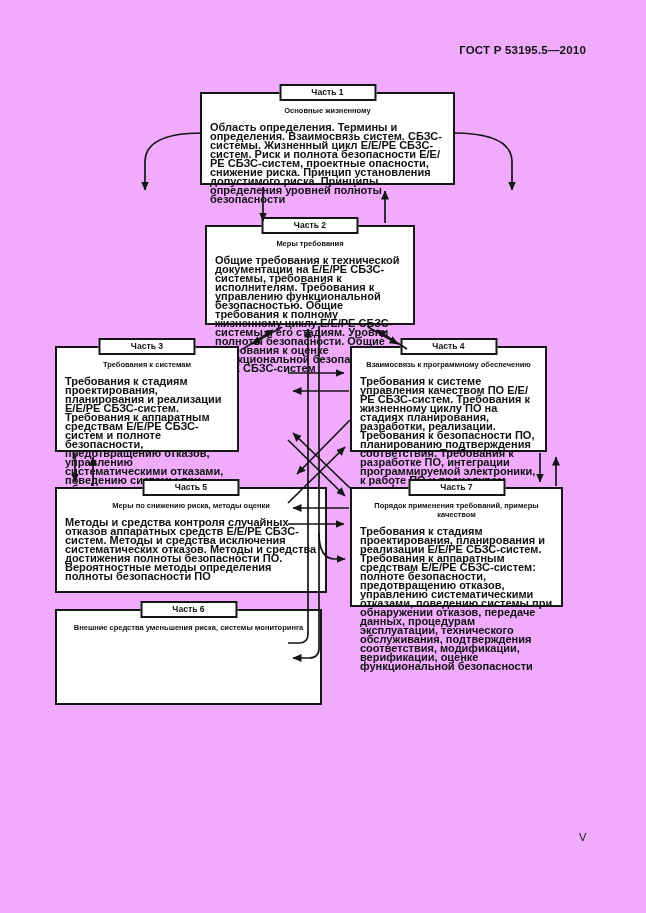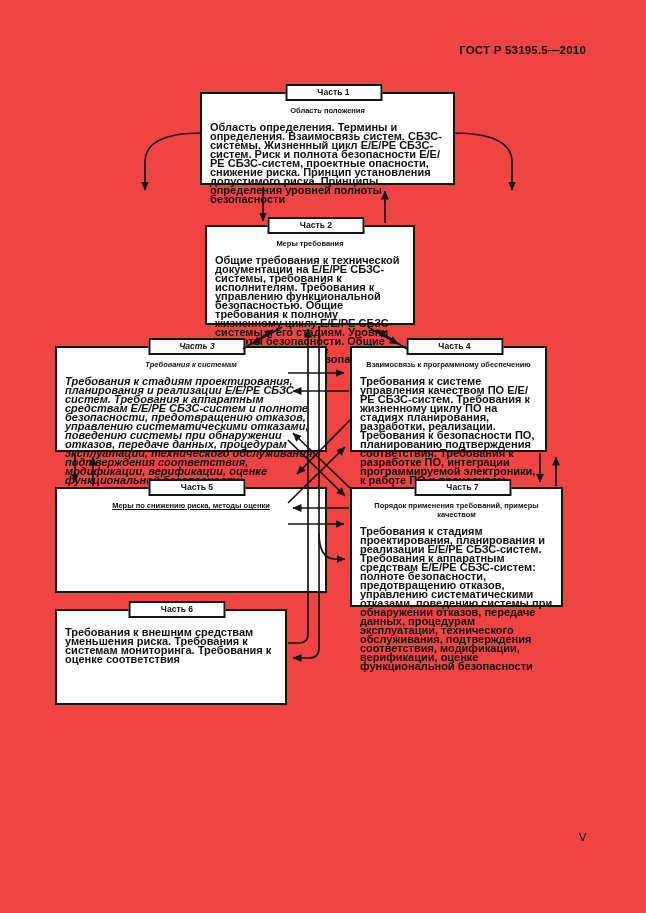--- a/index.html
+++ b/index.html
@@ -1,20 +1,20 @@
 <!DOCTYPE html>
 <html><head>
 <meta charset="utf-8">
 <style>
   html,body{margin:0;padding:0;background:#e8e8e8;}
   *{box-sizing:border-box;}
   .page{
     position:relative;
     width:646px;height:913px;
-    background:#ef4444;
+    background:#f0abfc;
     font-family:"Liberation Sans","DejaVu Sans",sans-serif;
     color:#111;
     overflow:hidden;
   }
   .doc-header{
     position:absolute;top:44px;right:60px;
     font-size:11.5px;font-weight:bold;letter-spacing:.2px;
   }
   .page-number{
     position:absolute;top:831px;left:579px;
@@ -23,55 +23,55 @@
   .part{
     position:absolute;
     border:2px solid #151515;
     background:#fff;
     padding-top:9px;
   }
   .tab{
     position:absolute;top:-10px;left:50%;transform:translateX(-50%);
     width:97px;height:17px;
     border:2px solid #151515;background:#fff;
-    text-align:center;font-weight:bold;font-size:8.6px;line-height:13px;margin-left:6px;
+    text-align:center;font-weight:bold;font-size:8.6px;line-height:13px;
   }
   .title{
     text-align:center;font-weight:bold;
     font-size:7.5px;line-height:9px;
     margin:3px 6px 2px 6px;
   }
   .body{
     text-align:left;font-weight:bold;
     font-size:11px;line-height:9px;
     margin:8px 8px;
   }
   #part1{left:200px;top:92px;width:255px;height:93px;}
   #part1 .title{margin-bottom:6px;}
   #part2{left:205px;top:225px;width:210px;height:100px;}
-  #part3{left:55px; top:346px;width:272px;height:106px;font-style:italic;}
+  #part3{left:55px; top:346px;width:184px;height:106px;}
   #part4{left:350px;top:346px;width:197px;height:106px;}
   #part5{left:55px; top:487px;width:272px;height:106px;}
-  #part5 .title{margin-bottom:4px;text-decoration:underline;}
+  #part5 .title{margin-bottom:4px;}
   #part7{left:350px;top:487px;width:213px;height:120px;}
-  #part6{left:55px; top:609px;width:232px;height:96px;}
+  #part6{left:55px; top:609px;width:267px;height:96px;}
   #part6 .title{margin-bottom:6px;}
   svg.arrows{position:absolute;left:0;top:0;pointer-events:none;}
   svg.arrows path, svg.arrows line{stroke:#151515;stroke-width:1.7;fill:none;}
 </style>
 </head>
 <body>
 
 <div class="page">
 
   <div class="doc-header">ГОСТ Р 53195.5—2010</div>
 
   <div class="part" id="part1">
     <div class="tab">Часть 1</div>
-    <div class="title">Область положения</div>
+    <div class="title">Основные жизненному</div>
     <div class="body">Область определения. Термины и определения. Взаимосвязь систем. СБЗС-системы. Жизненный цикл Е/Е/РЕ СБЗС-систем. Риск и полнота безопасности Е/Е/РЕ СБЗС-систем, проектные опасности, снижение риска. Принцип установления допустимого риска. Принципы определения уровней полноты безопасности</div>
   </div>
 
   <div class="part" id="part2">
     <div class="tab">Часть 2</div>
     <div class="title">Меры требования</div>
     <div class="body">Общие требования к технической документации на Е/Е/РЕ СБЗС-системы, требования к исполнителям. Требования к управлению функциональной безопасностью. Общие требования к полному жизненному циклу Е/Е/РЕ СБЗС-системы и его стадиям. Уровни полноты безопасности. Общие требования к оценке функциональной безопасности Е/Е/РЕ СБЗС-систем</div>
   </div>
 
   <div class="part" id="part3">
@@ -82,31 +82,32 @@
 
   <div class="part" id="part4">
     <div class="tab">Часть 4</div>
     <div class="title">Взаимосвязь к программному обеспечению</div>
     <div class="body">Требования к системе управления качеством ПО Е/Е/РЕ СБЗС-систем. Требования к жизненному циклу ПО на стадиях планирования, разработки, реализации. Требования к безопасности ПО, планированию подтверждения соответствия. Требования к разработке ПО, интеграции программируемой электроники, к работе ПО и процедурам модификации, подтверждению соответствия. Требования к верификации ПО, оценке функциональной безопасности</div>
   </div>
 
   <div class="part" id="part5">
     <div class="tab">Часть 5</div>
     <div class="title">Меры по снижению риска, методы оценки</div>
+    <div class="body">Методы и средства контроля случайных отказов аппаратных средств Е/Е/РЕ СБЗС-систем. Методы и средства исключения систематических отказов. Методы и средства достижения полноты безопасности ПО. Вероятностные методы определения полноты безопасности ПО</div>
   </div>
 
   <div class="part" id="part7">
     <div class="tab">Часть 7</div>
     <div class="title">Порядок применения требований, примеры качеством</div>
     <div class="body">Требования к стадиям проектирования, планирования и реализации Е/Е/РЕ СБЗС-систем. Требования к аппаратным средствам Е/Е/РЕ СБЗС-систем: полноте безопасности, предотвращению отказов, управлению систематическими отказами, поведению системы при обнаружении отказов, передаче данных, процедурам эксплуатации, технического обслуживания, подтверждения соответствия, модификации, верификации, оценке функциональной безопасности</div>
   </div>
 
   <div class="part" id="part6">
     <div class="tab">Часть 6</div>
-    <div class="body">Требования к внешним средствам уменьшения риска. Требования к системам мониторинга. Требования к оценке соответствия</div>
+    <div class="title">Внешние средства уменьшения риска, системы мониторинга</div>
   </div>
 
   <svg class="arrows" width="646" height="913" viewBox="0 0 646 913" aria-hidden="true">
     <defs>
       <marker id="ah" markerUnits="userSpaceOnUse" markerWidth="11" markerHeight="9" refX="8.5" refY="4" orient="auto">
         <polygon points="0,0 9,4 0,8" fill="#151515"></polygon>
       </marker>
     </defs>
 
     <path d="M202,133 C176,133 145,137 145,162 L145,190" marker-end="url(#ah)"></path>

